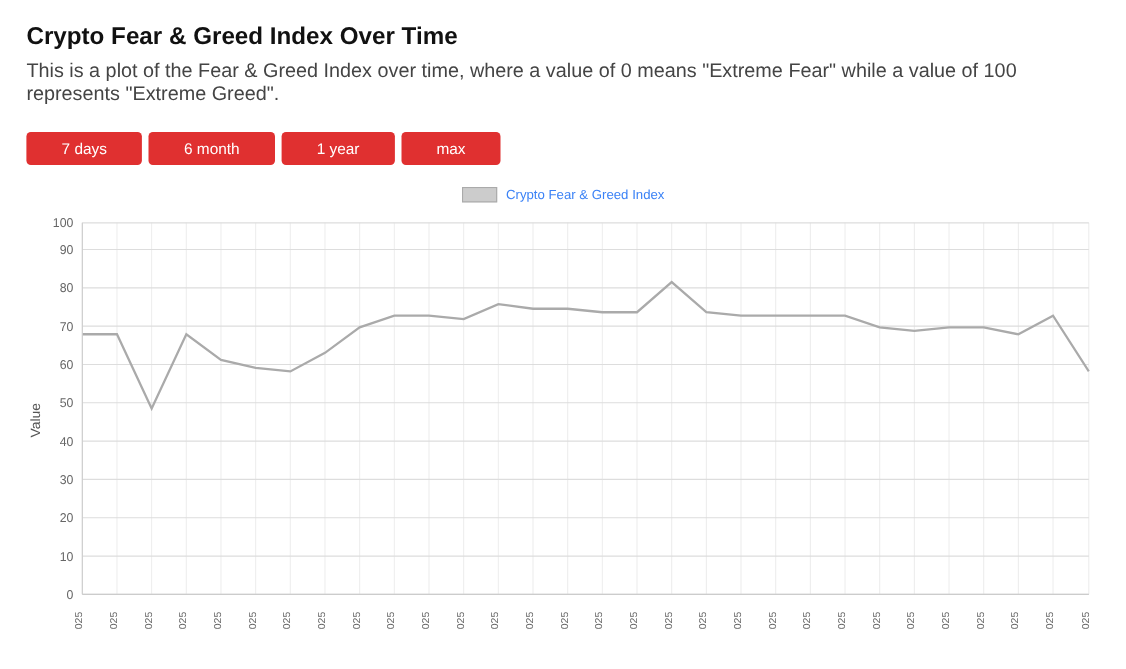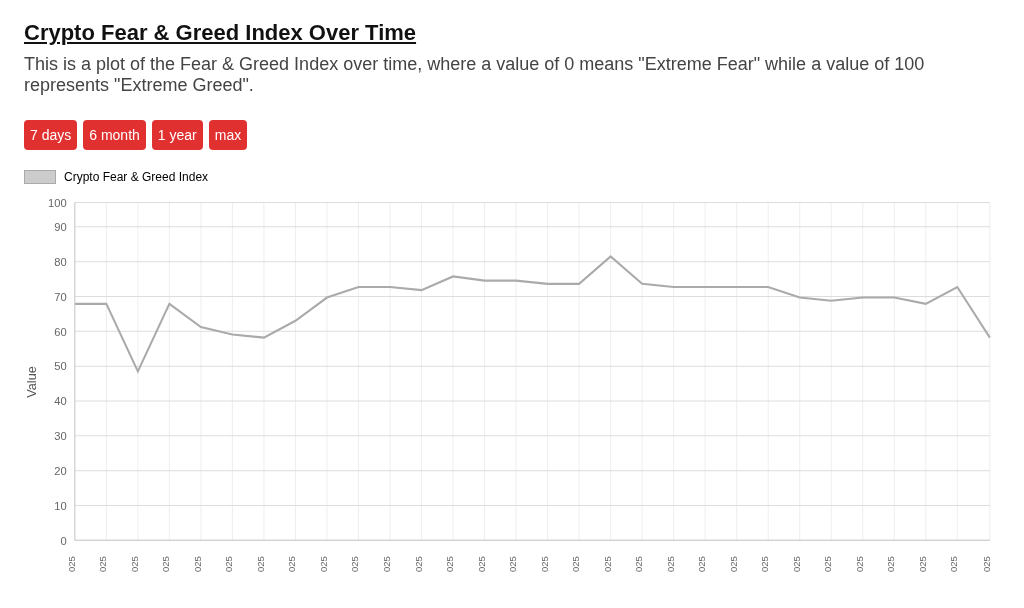--- a/index.html
+++ b/index.html
@@ -9,54 +9,54 @@
       color: #333;
       padding: 20px 24px;
       width: 1024px;
       min-height: 608px;
     }
     h1 {
       font-size: 22px;
       font-weight: bold;
       margin-bottom: 8px;
       color: #111;
-      text-decoration: underline;
     }
     .subtitle {
       font-size: 18px;
       color: #444;
       margin-bottom: 24px;
     }
     .btn-group {
       display: flex;
       gap: 6px;
       margin-bottom: 20px;
     }
     .btn {
       background: #e03030;
       color: #fff;
       border: none;
       border-radius: 4px;
-      padding: 7px 6px;
+      padding: 7px 32px;
       font-size: 14px;
       cursor: pointer;
       font-weight: 500;
     }
     .chart-container {
       position: relative;
       width: 100%;
       height: 400px;
     }
     .chart-legend {
       display: flex;
+      justify-content: center;
       align-items: center;
       gap: 8px;
       margin-bottom: 8px;
       font-size: 12px;
-      color: #000000;
+      color: #3b82f6;
     }
     .legend-swatch {
       width: 32px;
       height: 14px;
       background: #ccc;
       border: 1px solid #aaa;
     }
     .chart-area {
       position: relative;
       width: 100%;

